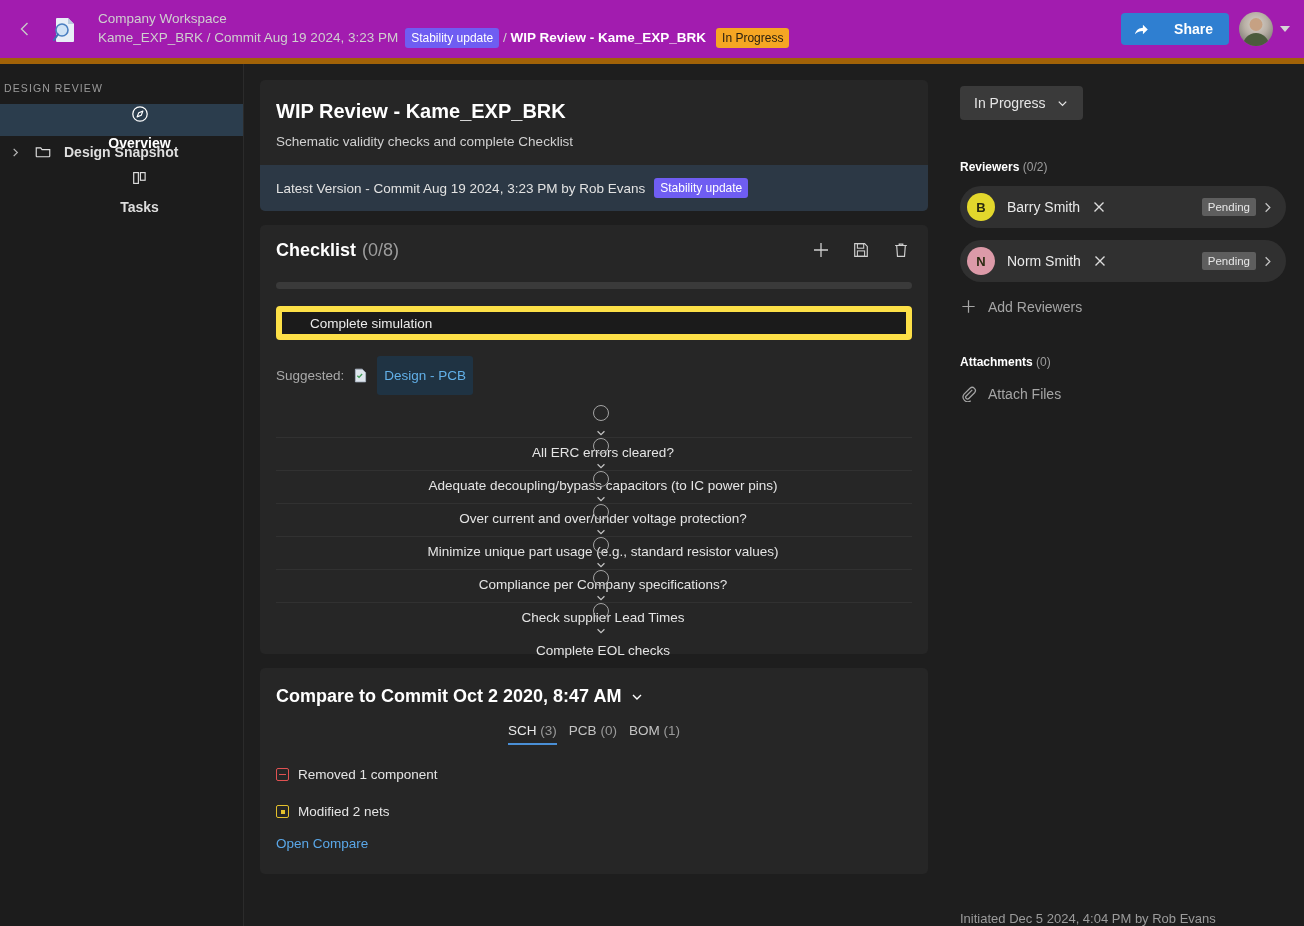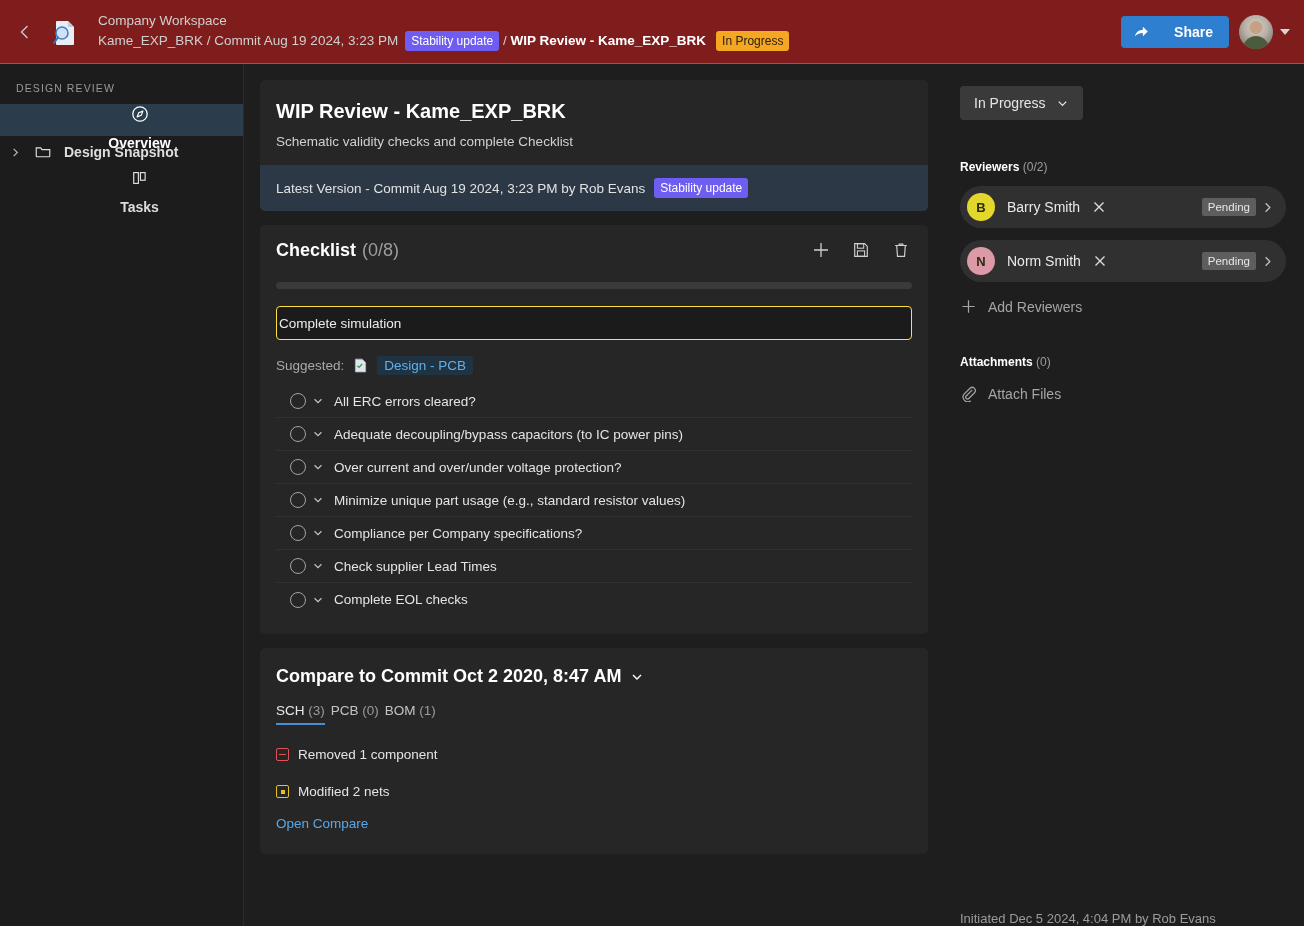--- a/index.html
+++ b/index.html
@@ -8,24 +8,24 @@
     background: #1e1e1e;
     font-family: "Liberation Sans", sans-serif;
     color: #e8e8e8;
     overflow: hidden;
   }
   body { display: flex; flex-direction: column; }
 
   
   .topbar {
     height: 64px; flex: 0 0 64px;
-    background: #7f1d1d;
+    background: #a21caf;
     display: flex; align-items: center;
     padding: 0 14px 0 10px;
-    border-bottom: 1px solid #a16207;
+    border-bottom: 6px solid #a16207;
   }
   .back-btn {
     width: 30px; height: 30px;
     display: flex; align-items: center; justify-content: center;
     color: #c9c9c9; cursor: pointer; flex: 0 0 auto;
   }
   .app-logo {
     width: 38px; height: 38px; margin-left: 6px; flex: 0 0 auto;
     display: flex; align-items: center; justify-content: center;
   }
@@ -71,21 +71,21 @@
   
   .body { flex: 1 1 auto; display: flex; min-height: 0; }
 
   
   .sidebar {
     width: 244px; flex: 0 0 244px; background: #1c1c1c;
     border-right: 1px solid #2b2b2b; padding-top: 14px;
   }
   .sb-heading {
     font-size: 10.5px; letter-spacing: 1.1px; color: #9a9a9a;
-    padding: 4px 0 10px 16px; text-transform: uppercase;
+    padding: 4px 0 10px 4px; text-transform: uppercase;
   }
   .sb-item {
     display: flex; align-items: center; gap: 11px;
     height: 32px; padding-left: 12px; cursor: pointer;
     font-size: 14px; font-weight: bold; color: #dedede;
   }
   .sb-item.active { background: #2b3d4d; color: #ffffff; }
   .sb-icon { width: 20px; height: 20px; display: flex; align-items: center; justify-content: center; flex: 0 0 20px; }
   .sb-chevron { width: 14px; display: flex; align-items: center; justify-content: center; color: #b7b7b7; flex: 0 0 14px; margin-left: -4px; }
   .sb-indent { padding-left: 36px; flex-direction: column; }
@@ -107,47 +107,48 @@
   .checklist-card { padding: 14px 16px 18px 16px; }
   .cl-head { display: flex; align-items: center; }
   .cl-title { font-size: 18px; font-weight: bold; color: #ffffff; }
   .cl-count { font-size: 18px; color: #9d9d9d; font-weight: normal; margin-left: 6px; }
   .cl-actions { margin-left: auto; display: flex; align-items: center; gap: 18px; }
   .icon-btn { width: 22px; height: 22px; display: flex; align-items: center; justify-content: center; color: #cfcfcf; cursor: pointer; }
   .progress-track { height: 7px; background: #3a3a3a; border-radius: 4px; margin-top: 21px; }
   .progress-fill { height: 100%; background: #4a9bdc; border-radius: 4px; width: 0%; }
   .cl-input {
     width: 100%; height: 34px; margin-top: 17px;
-    background: #1b1b1b; border: 1px solid #fde047; border-radius: 4px;
+    background: #1b1b1b; border: 6px solid #fde047; border-radius: 4px;
     color: #ececec; font-size: 13.5px; font-family: inherit;
-    padding: 0 2px; outline: none;
+    padding: 0 28px; outline: none;
   }
   .suggested-row { display: flex; align-items: center; gap: 8px; margin-top: 16px; font-size: 13.5px; color: #a9a9a9; }
   .suggest-chip {
     background: #1f3343; color: #62b0e8; font-size: 13.5px;
-    padding: 2px 7px; border-radius: 3px; cursor: pointer;
+    padding: 12px 7px; border-radius: 3px; cursor: pointer;
   }
   .cl-list { margin-top: 10px; }
   .cl-item {
     display: flex; align-items: center; gap: 0;
     height: 33px; border-bottom: 1px solid #313131;
     padding-left: 14px;
+    flex-direction: column;
   }
   .cl-item:last-child { border-bottom: none; }
   .cl-circle {
     width: 16px; height: 16px; border-radius: 50%;
     border: 1.5px solid #a3a3a3; flex: 0 0 16px; cursor: pointer;
   }
   .cl-chev { width: 24px; display: flex; align-items: center; justify-content: center; color: #c5c5c5; cursor: pointer; flex: 0 0 24px; }
   .cl-text { font-size: 13.5px; color: #e4e4e4; margin-left: 4px; }
 
   
   .compare-card { padding: 18px 16px 22px 16px; }
   .compare-title { font-size: 18px; font-weight: bold; color: #ffffff; display: flex; align-items: center; gap: 9px; cursor: pointer; }
-  .compare-tabs { display: flex; gap: 6px; margin-top: 16px; }
+  .compare-tabs { display: flex; gap: 12px; margin-top: 16px; justify-content: center; }
   .ctab { font-size: 13.5px; color: #c4c4c4; padding-bottom: 5px; cursor: pointer; }
   .ctab .num { color: #9a9a9a; }
   .ctab.active { color: #e9e9e9; border-bottom: 2px solid #4a8fd6; }
   .diff-row { display: flex; align-items: center; gap: 9px; margin-top: 22px; font-size: 13.5px; color: #e4e4e4; }
   .diff-ico { width: 13px; height: 13px; border-radius: 2px; display: flex; align-items: center; justify-content: center; flex: 0 0 13px; }
   .diff-ico.removed { border: 1.5px solid #e05252; }
   .diff-ico.removed::after { content: ""; width: 7px; height: 1.5px; background: #e05252; }
   .diff-ico.modified { border: 1.5px solid #e3c02c; }
   .diff-ico.modified::after { content: ""; width: 4px; height: 4px; background: #e3c02c; }
   .open-compare { font-size: 13.5px; color: #5aa7e8; margin-top: 17px; cursor: pointer; display: inline-block; }

